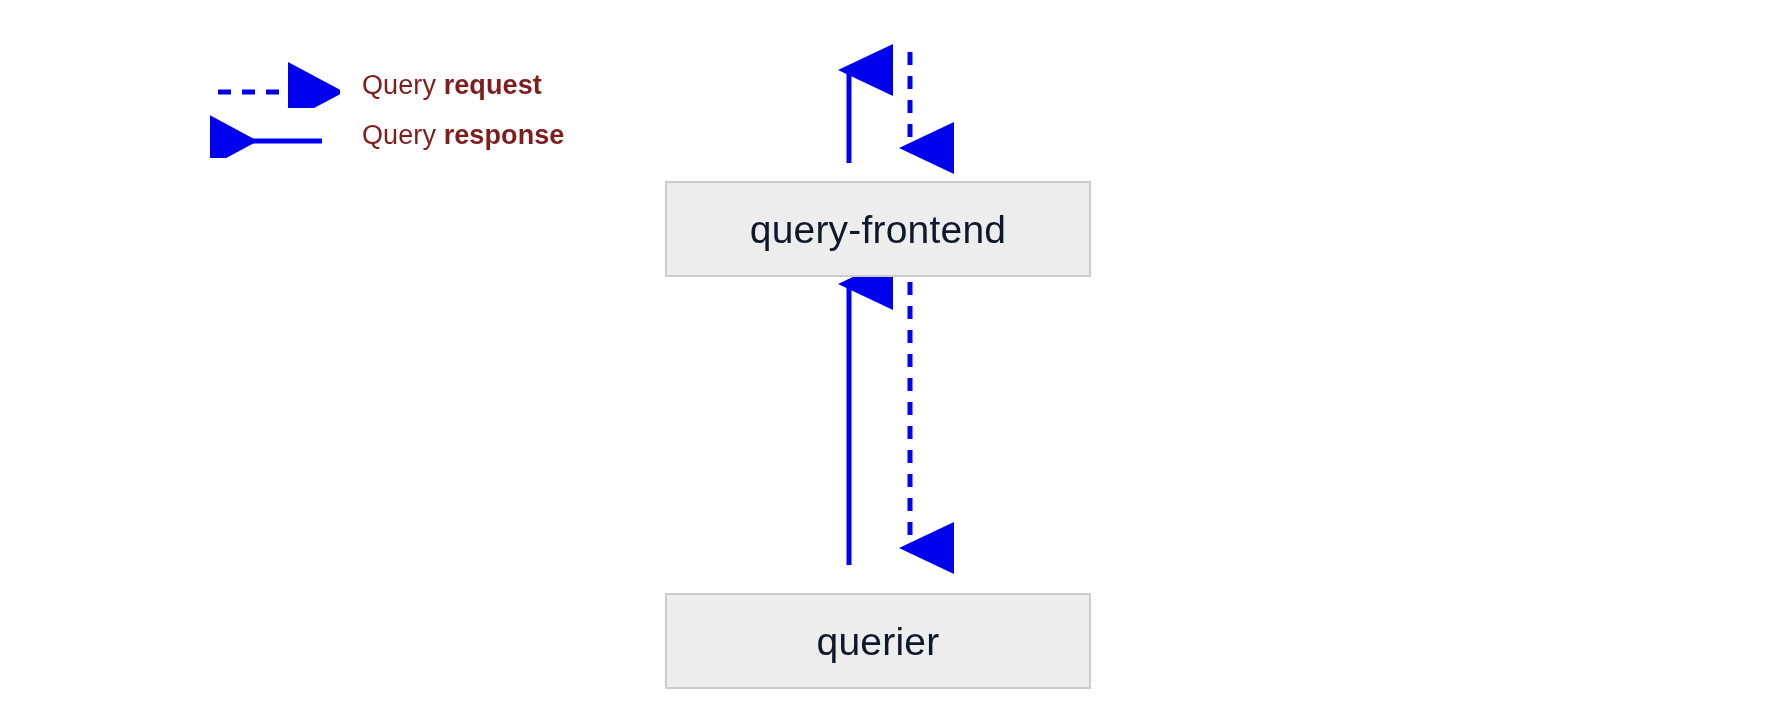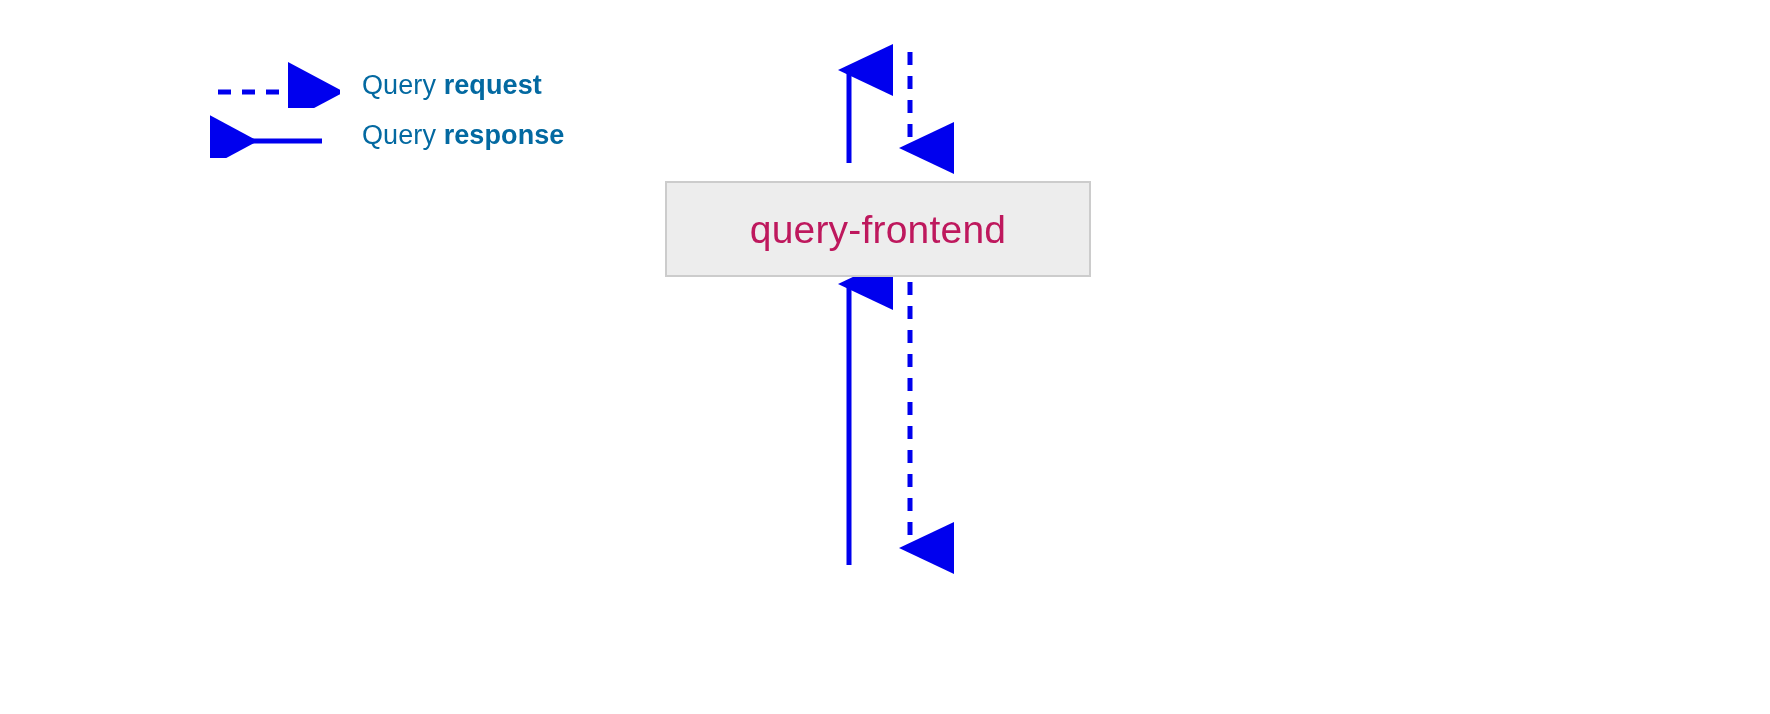--- a/index.html
+++ b/index.html
@@ -43,40 +43,40 @@
     width: 130px;
     height: 46px;
   }
   .legend-label {
     position: absolute;
     left: 152px;
     top: 50%;
     transform: translateY(-50%);
     white-space: nowrap;
     font-size: 27px;
-    color: #0369a1;
+    color: #7f1d1d;
     letter-spacing: 0.1px;
   }
   .legend-label .lw { font-weight: 400; }
   .legend-label .strong { font-weight: 700; }
 
   
   .node {
     position: absolute;
     box-sizing: border-box;
     background: #ededed;
     border: 2px solid #cccccc;
     display: flex;
     align-items: center;
     justify-content: center;
   }
   .node-label {
     font-size: 39px;
     font-weight: 400;
-    color: #be185d;
+    color: #0f172a;
     letter-spacing: 0.2px;
     line-height: 1;
   }
   #node-query-frontend {
     left: 665px;
     top: 181px;
     width: 426px;
     height: 96px;
   }
   #node-querier {
@@ -157,14 +157,17 @@
         <span class="lw">Query </span><span class="strong">response</span>
       </div>
     </div>
 
   </div>
 
   <div class="node" id="node-query-frontend">
     <span class="node-label">query-frontend</span>
   </div>
 
+  <div class="node" id="node-querier">
+    <span class="node-label">querier</span>
+  </div>
 
 </div>
 
 </body></html>

